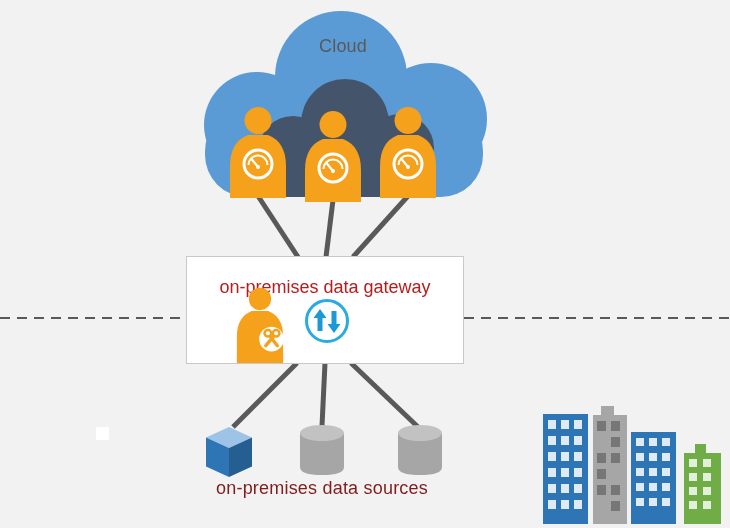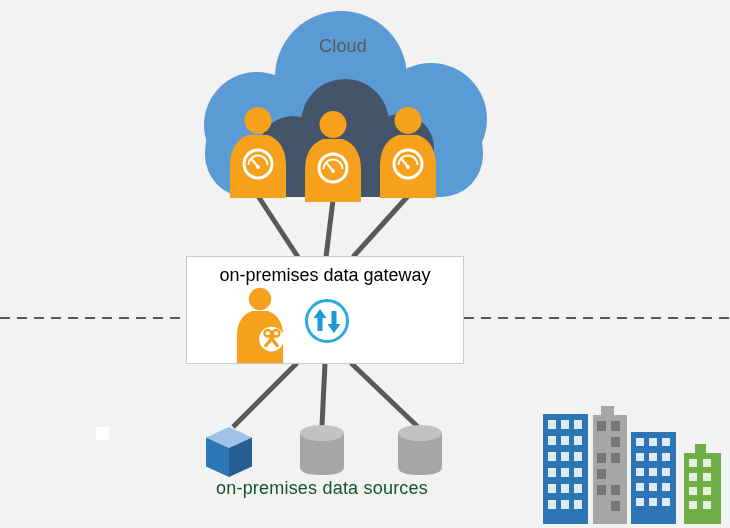--- a/index.html
+++ b/index.html
@@ -7,37 +7,37 @@
   .canvas{
     position:relative;
     width:730px;height:528px;
     background:#F2F2F2;
     overflow:hidden;
   }
   .abs{position:absolute;}
   .label{
     text-align:center;
     font-size:18px;
-    color:#14532d;
+    color:#7f1d1d;
     letter-spacing:0.2px;
   }
   .cloud-label{color:#595959;}
   .gateway-box{
     position:absolute;
     left:186px;top:256px;
     width:278px;height:108px;
     background:#FFFFFF;
     border:1px solid #C9C9C9;
     box-sizing:border-box;
   }
   .gateway-title{
-    margin-top:8px;
+    margin-top:20px;
     text-align:center;
     font-size:18px;
-    color:#000000;
+    color:#b91c1c;
   }
   .white-square{
     position:absolute;
     left:96px;top:427px;
     width:13px;height:13px;
     background:#FFFFFF;
   }
   svg{display:block;}
 </style>
 </head>

